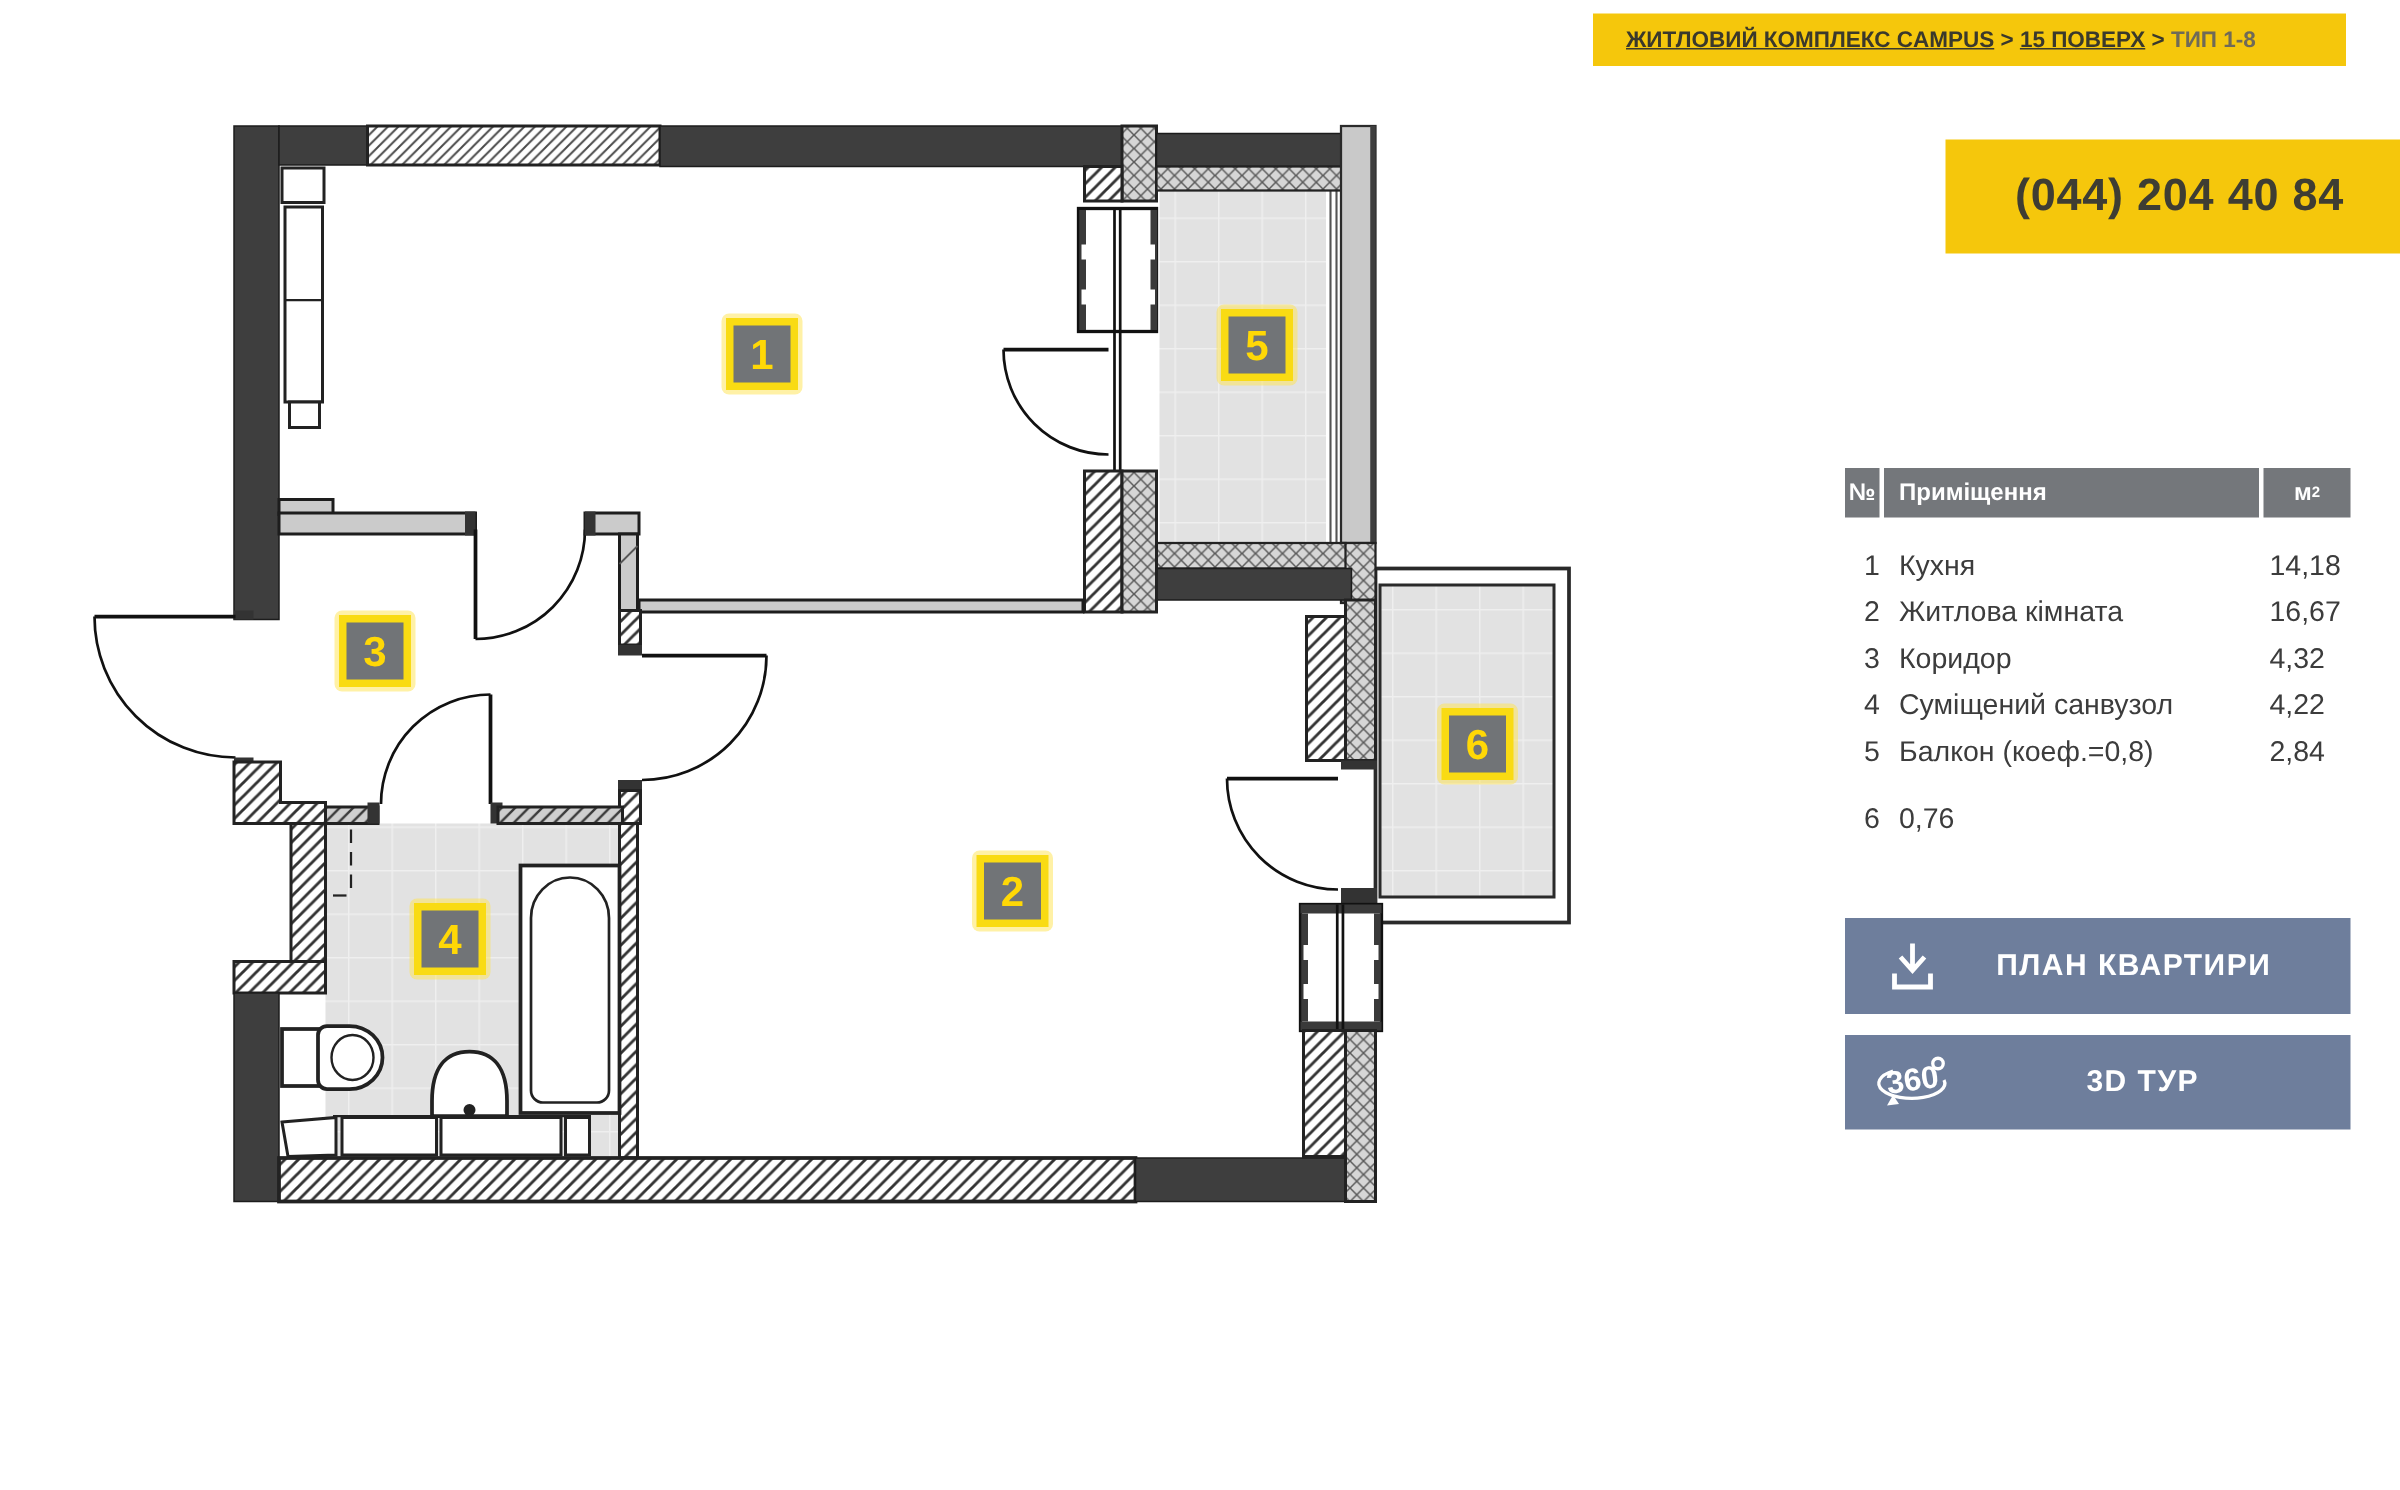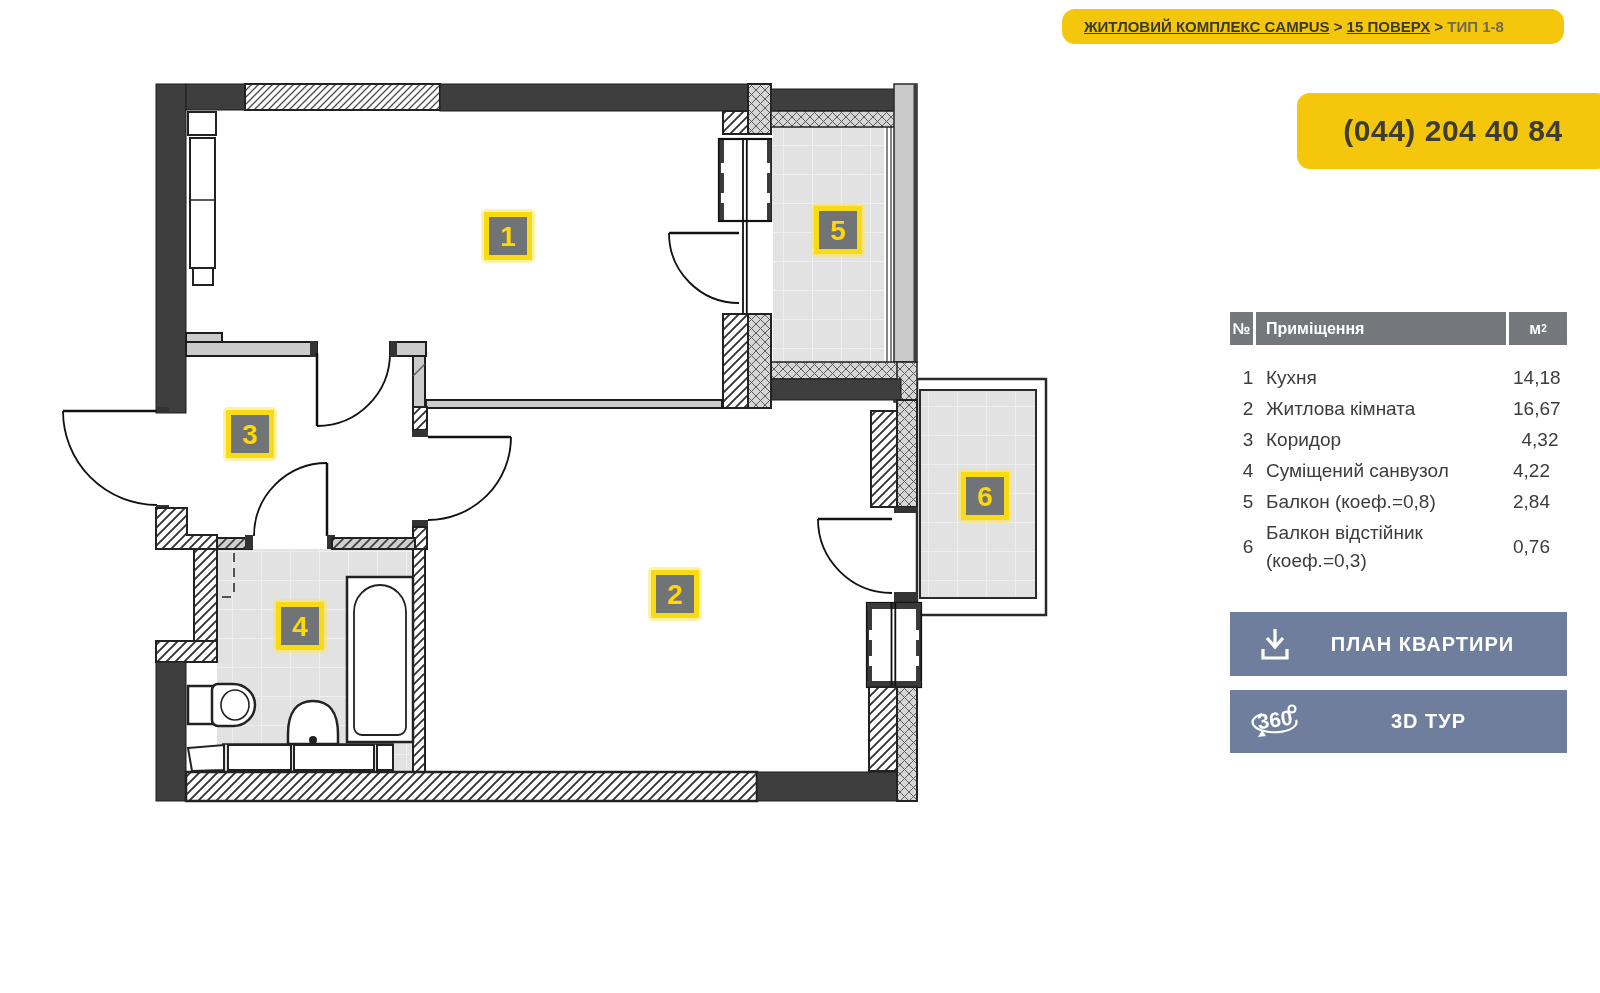--- a/index.html
+++ b/index.html
@@ -1,18 +1,18 @@
 <!DOCTYPE html>
 <html><head>
 <meta charset="utf-8">
 <style>
   html,body{margin:0;padding:0;background:#fff;}
   body{width:1600px;height:993px;position:relative;font-family:"Liberation Sans",sans-serif;overflow:hidden;}
   .abs{position:absolute;}
-  .yellow{background:#f5c70c;border-radius:13px;}
+  .yellow{background:#f5c70c;}
   .grey{background:#74777b;}
   .btn{background:#6e7e9c;color:#ffffff;font-weight:bold;display:flex;align-items:center;}
 </style>
 </head>
 <body>
 
 <svg class="abs" style="left:0;top:0" width="1100" height="993" viewBox="0 0 1100 993">
 <defs>
   <pattern id="hatch" width="9" height="9" patternUnits="userSpaceOnUse">
     <rect width="9" height="9" fill="#ffffff"></rect>
@@ -300,38 +300,37 @@
 
   <div style="display:flex;height:31px;align-items:center;">
       <div style="width:36px;text-align:center;">2</div>
       <div style="flex:1;">Житлова кімната</div>
       <div style="width:54px;">16,67</div>
     </div>
 
   <div style="display:flex;height:31px;align-items:center;">
       <div style="width:36px;text-align:center;">3</div>
       <div style="flex:1;">Коридор</div>
-      <div style="width:54px;text-align:center;">4,32</div>
+      <div style="width:54px;">4,32</div>
     </div>
 
   <div style="display:flex;height:31px;align-items:center;">
       <div style="width:36px;text-align:center;">4</div>
       <div style="flex:1;">Суміщений санвузол</div>
       <div style="width:54px;">4,22</div>
     </div>
 
   <div style="display:flex;height:31px;align-items:center;">
       <div style="width:36px;text-align:center;">5</div>
       <div style="flex:1;">Балкон (коеф.=0,8)</div>
       <div style="width:54px;">2,84</div>
     </div>
 
   <div style="display:flex;height:60px;align-items:center;">
       <div style="width:36px;text-align:center;">6</div>
-      <div style="flex:1;line-height:28px;">Балкон відстійник<br>(коеф.=0,3)</div>
       <div style="width:54px;">0,76</div>
     </div>
 </div>
 
 <div class="abs btn" style="left:1230px;top:612px;width:337px;height:64px;">
 
   <svg width="40" height="40" viewBox="0 0 40 40" style="margin-left:24px;">
     <path d="M21,5 V21 M13,14 L21,23 L29,14" stroke="#fff" stroke-width="3.2" fill="none"></path>
     <path d="M9,25 V34 H33 V25" stroke="#fff" stroke-width="3.2" fill="none"></path>
   </svg>

